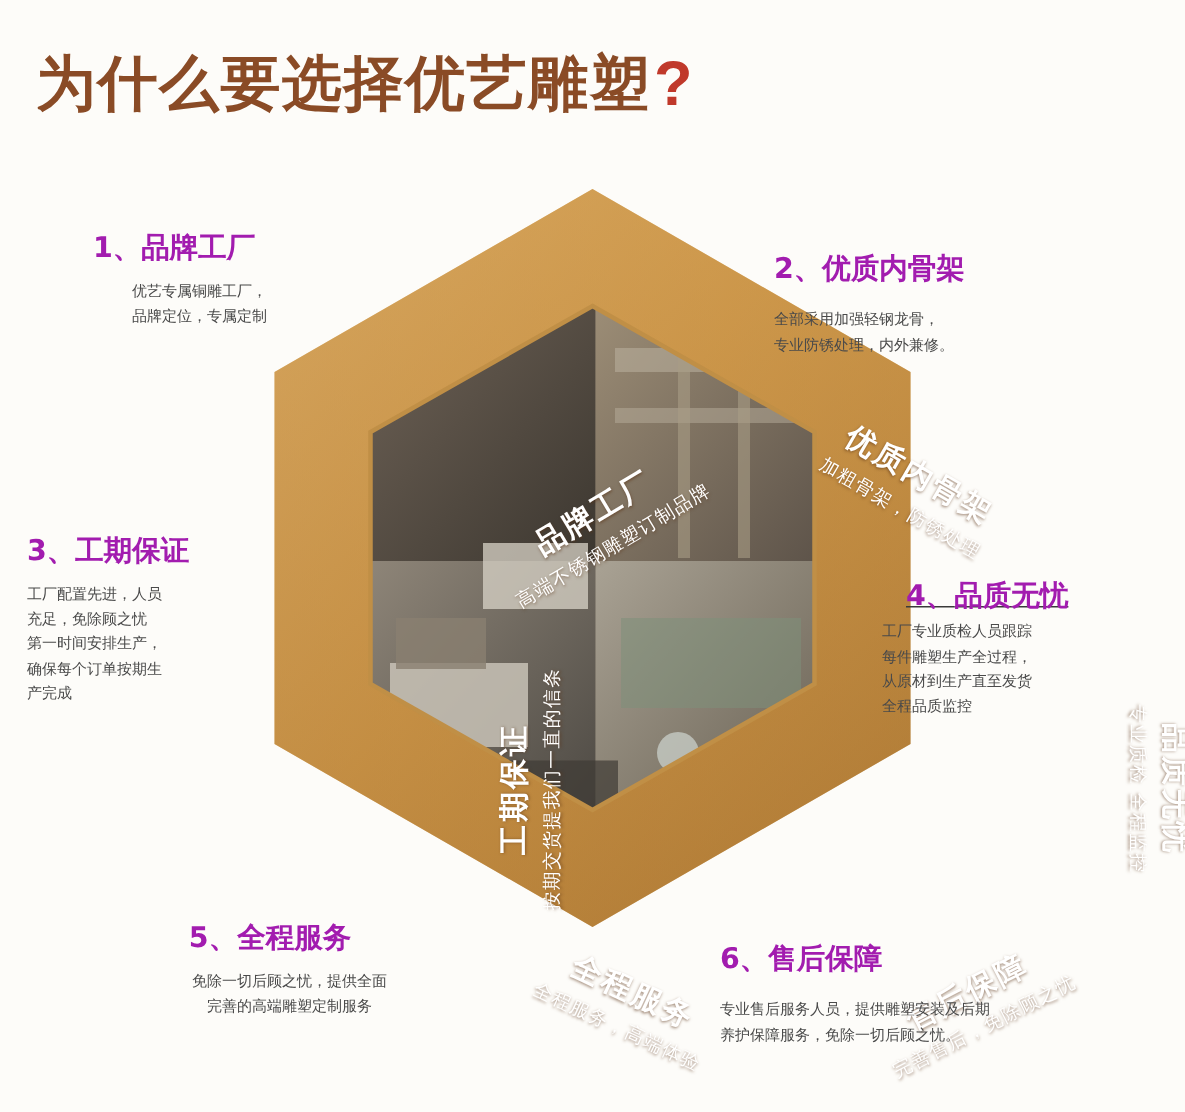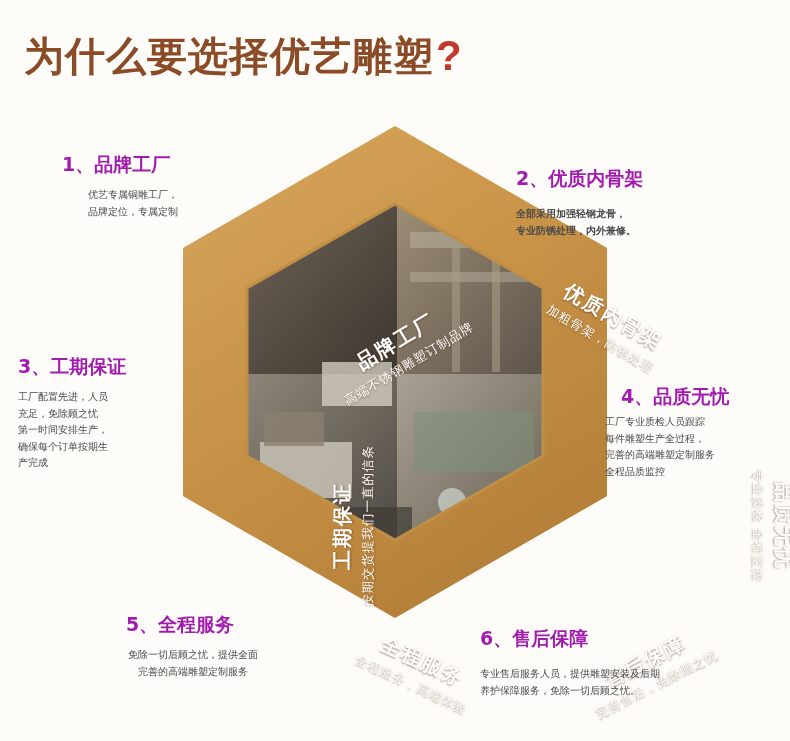--- a/index.html
+++ b/index.html
@@ -51,30 +51,30 @@
   .corner .body{
     font-size:10px;line-height:1.65;color:#4a4a4a;
     font-family:"DejaVu Sans","Liberation Sans",sans-serif;
   }
   .corner.right .head,.corner.right .body{text-align:left;margin-top:14px;}
 
   #c1{left:62px;top:152px;}
   #c1 .body{padding-left:28px;}
   #c2{left:516px;top:152px;width:250px;}
   #c3{left:18px;top:354px;width:200px;}
-  #c4{left:621px;top:370px;width:160px;}
+  #c4{left:604px;top:370px;width:160px;text-decoration:underline;}
   #c5{left:60px;top:612px;width:240px;text-align:center;}
   #c6{left:480px;top:612px;width:300px;}
   #c5 .body,#c1 .body{padding-left:26px;}
   #c3 .body{padding-left:0;}
   #c4 .head{position:relative;left:0;}
   #c4{width:170px;}
   #c4 .body{position:absolute;right:0;top:30px;width:186px;text-align:left;white-space:nowrap;}
   #c6 .body{white-space:nowrap;}
-  #c2 .body{white-space:nowrap;font-weight:bold;}
+  #c2 .body{white-space:nowrap;}
 
   
   .ring-label{
     position:absolute;
     color:#fff;
     text-shadow:0 1px 2px rgba(90,50,20,.55);
     font-family:"DejaVu Sans","Liberation Sans",sans-serif;
     white-space:nowrap;
     transform-origin:center center;
   }
@@ -211,21 +211,21 @@
 确保每个订单按期生
 产完成</div>
   </div>
 
   <div class="corner right" id="c4">
     <div class="head">
       <span>4、</span><span>品质无忧</span>
     </div>
     <div class="body" style="white-space:pre-line">工厂专业质检人员跟踪
 每件雕塑生产全过程，
-完善的高端雕塑定制服务
+从原材到生产直至发货
 全程品质监控</div>
   </div>
 
   <div class="corner" id="c5">
     <div class="head">
       <span>5、</span><span>全程服务</span>
     </div>
     <div class="body" style="white-space:pre-line">免除一切后顾之忧，提供全面
 完善的高端雕塑定制服务</div>
   </div>

